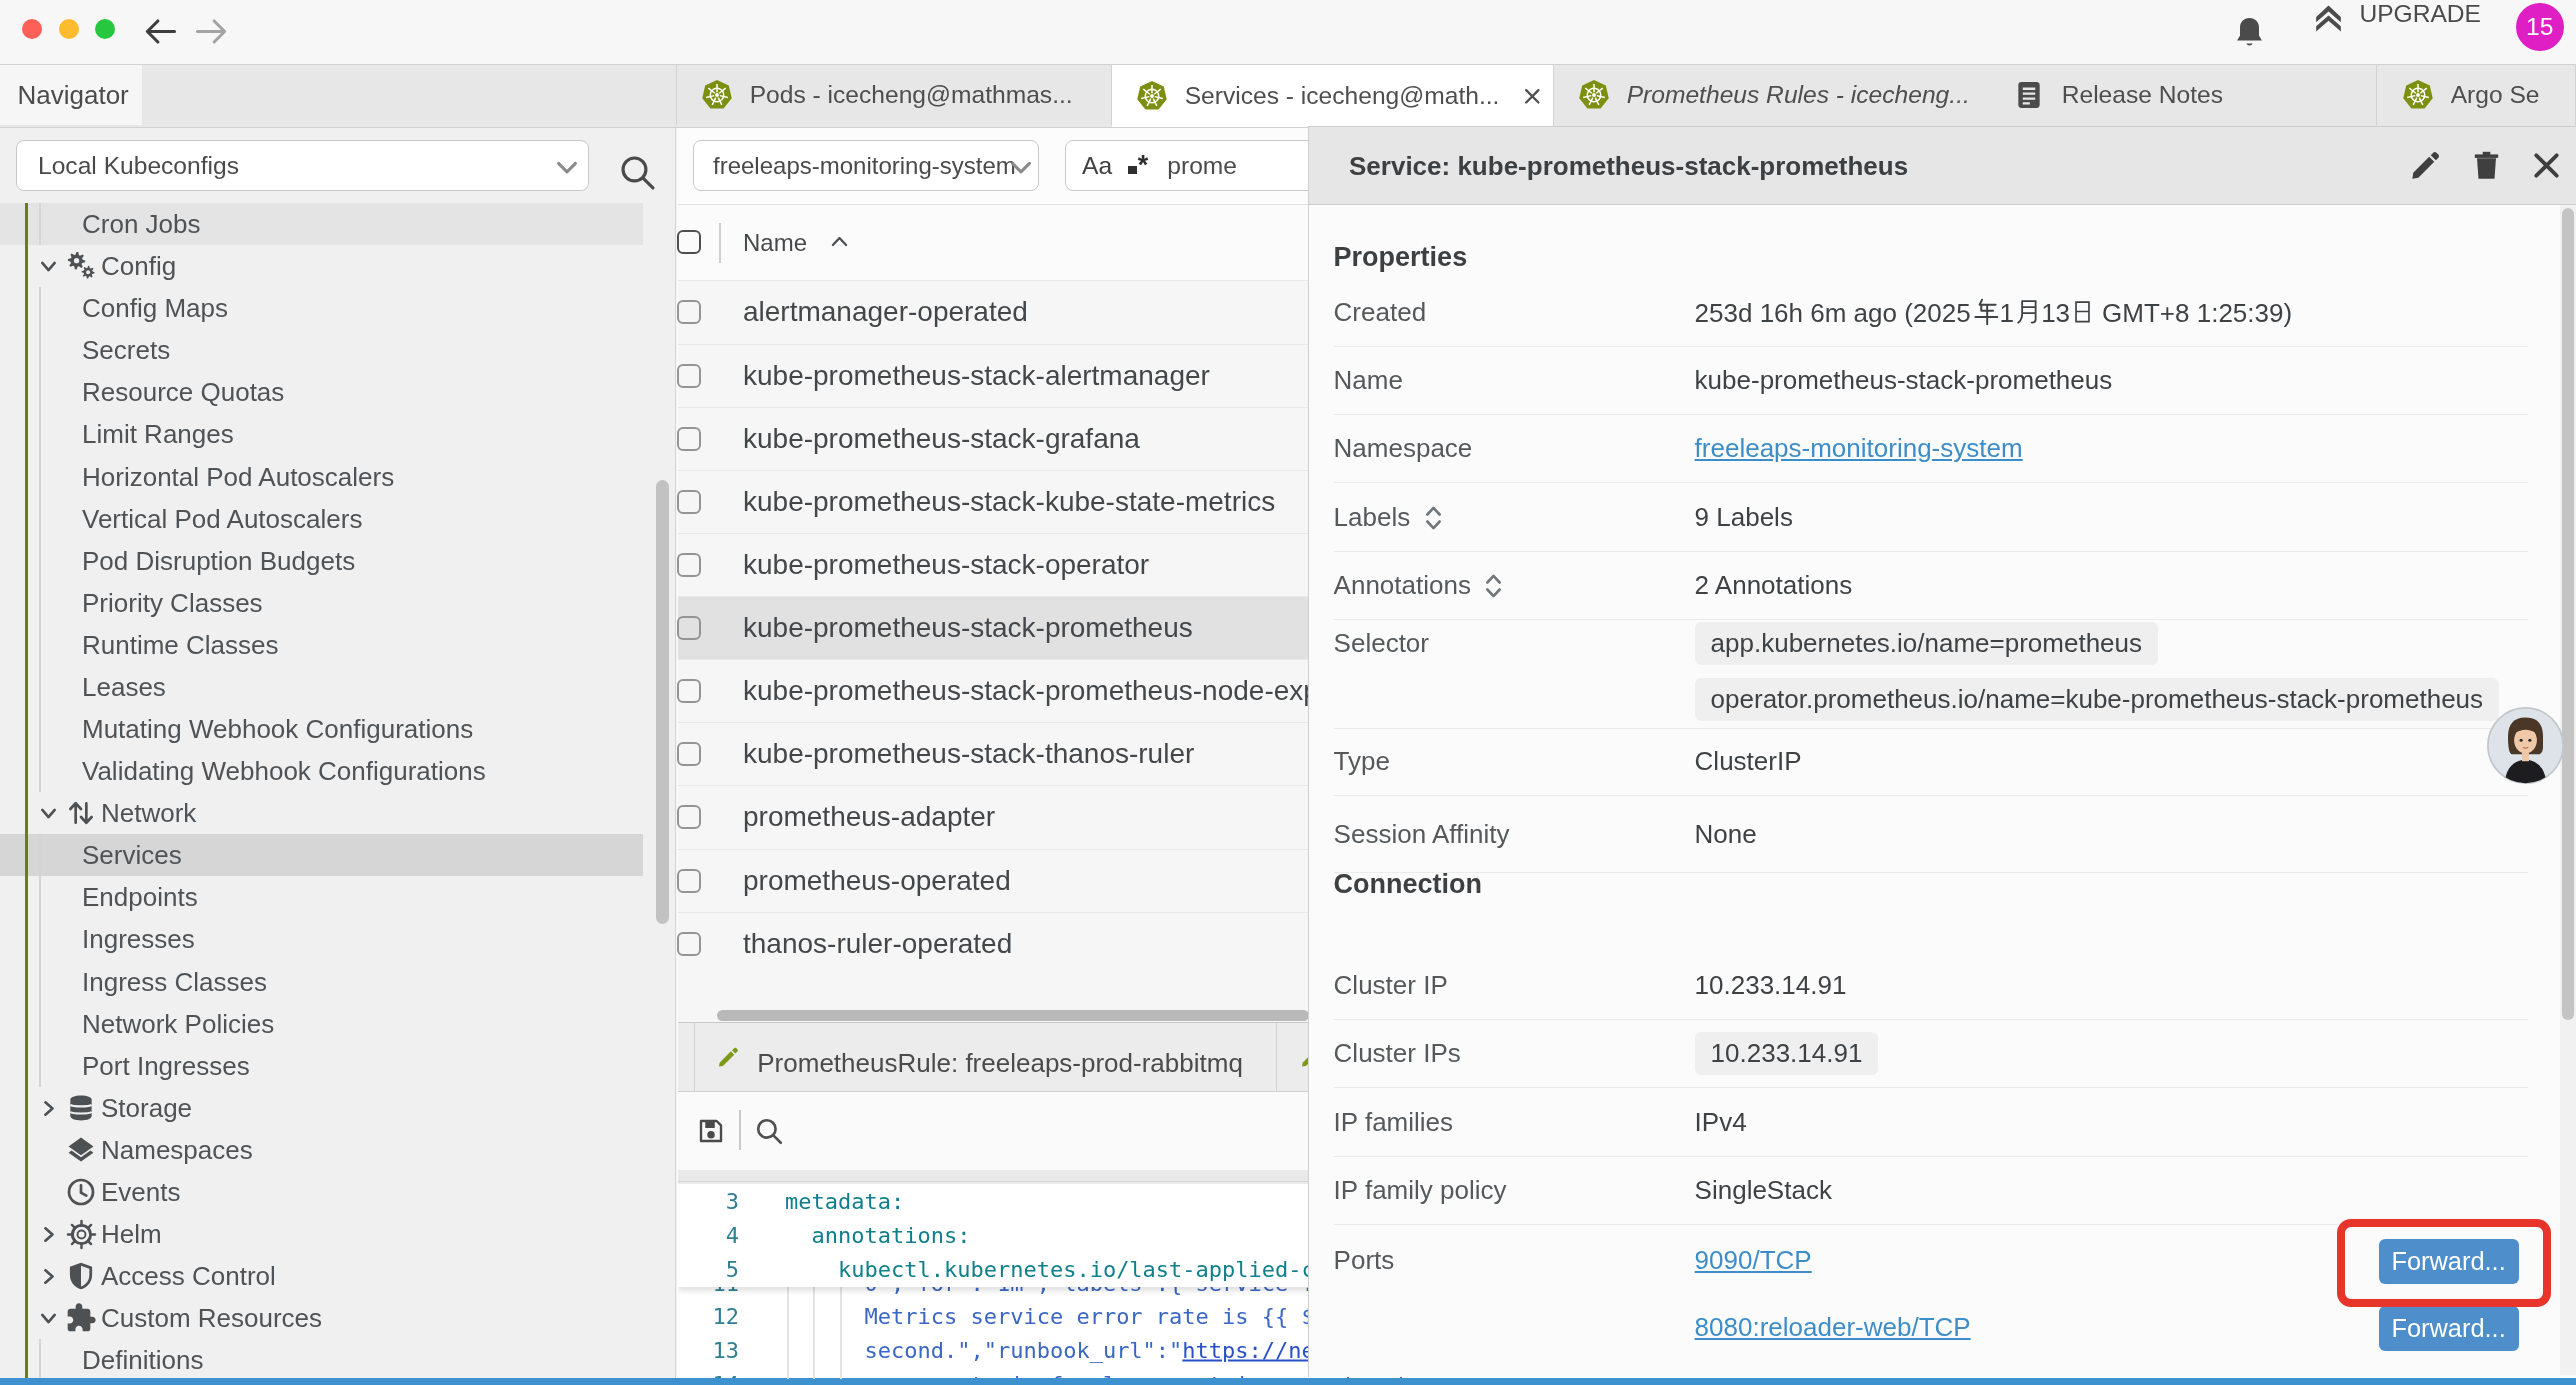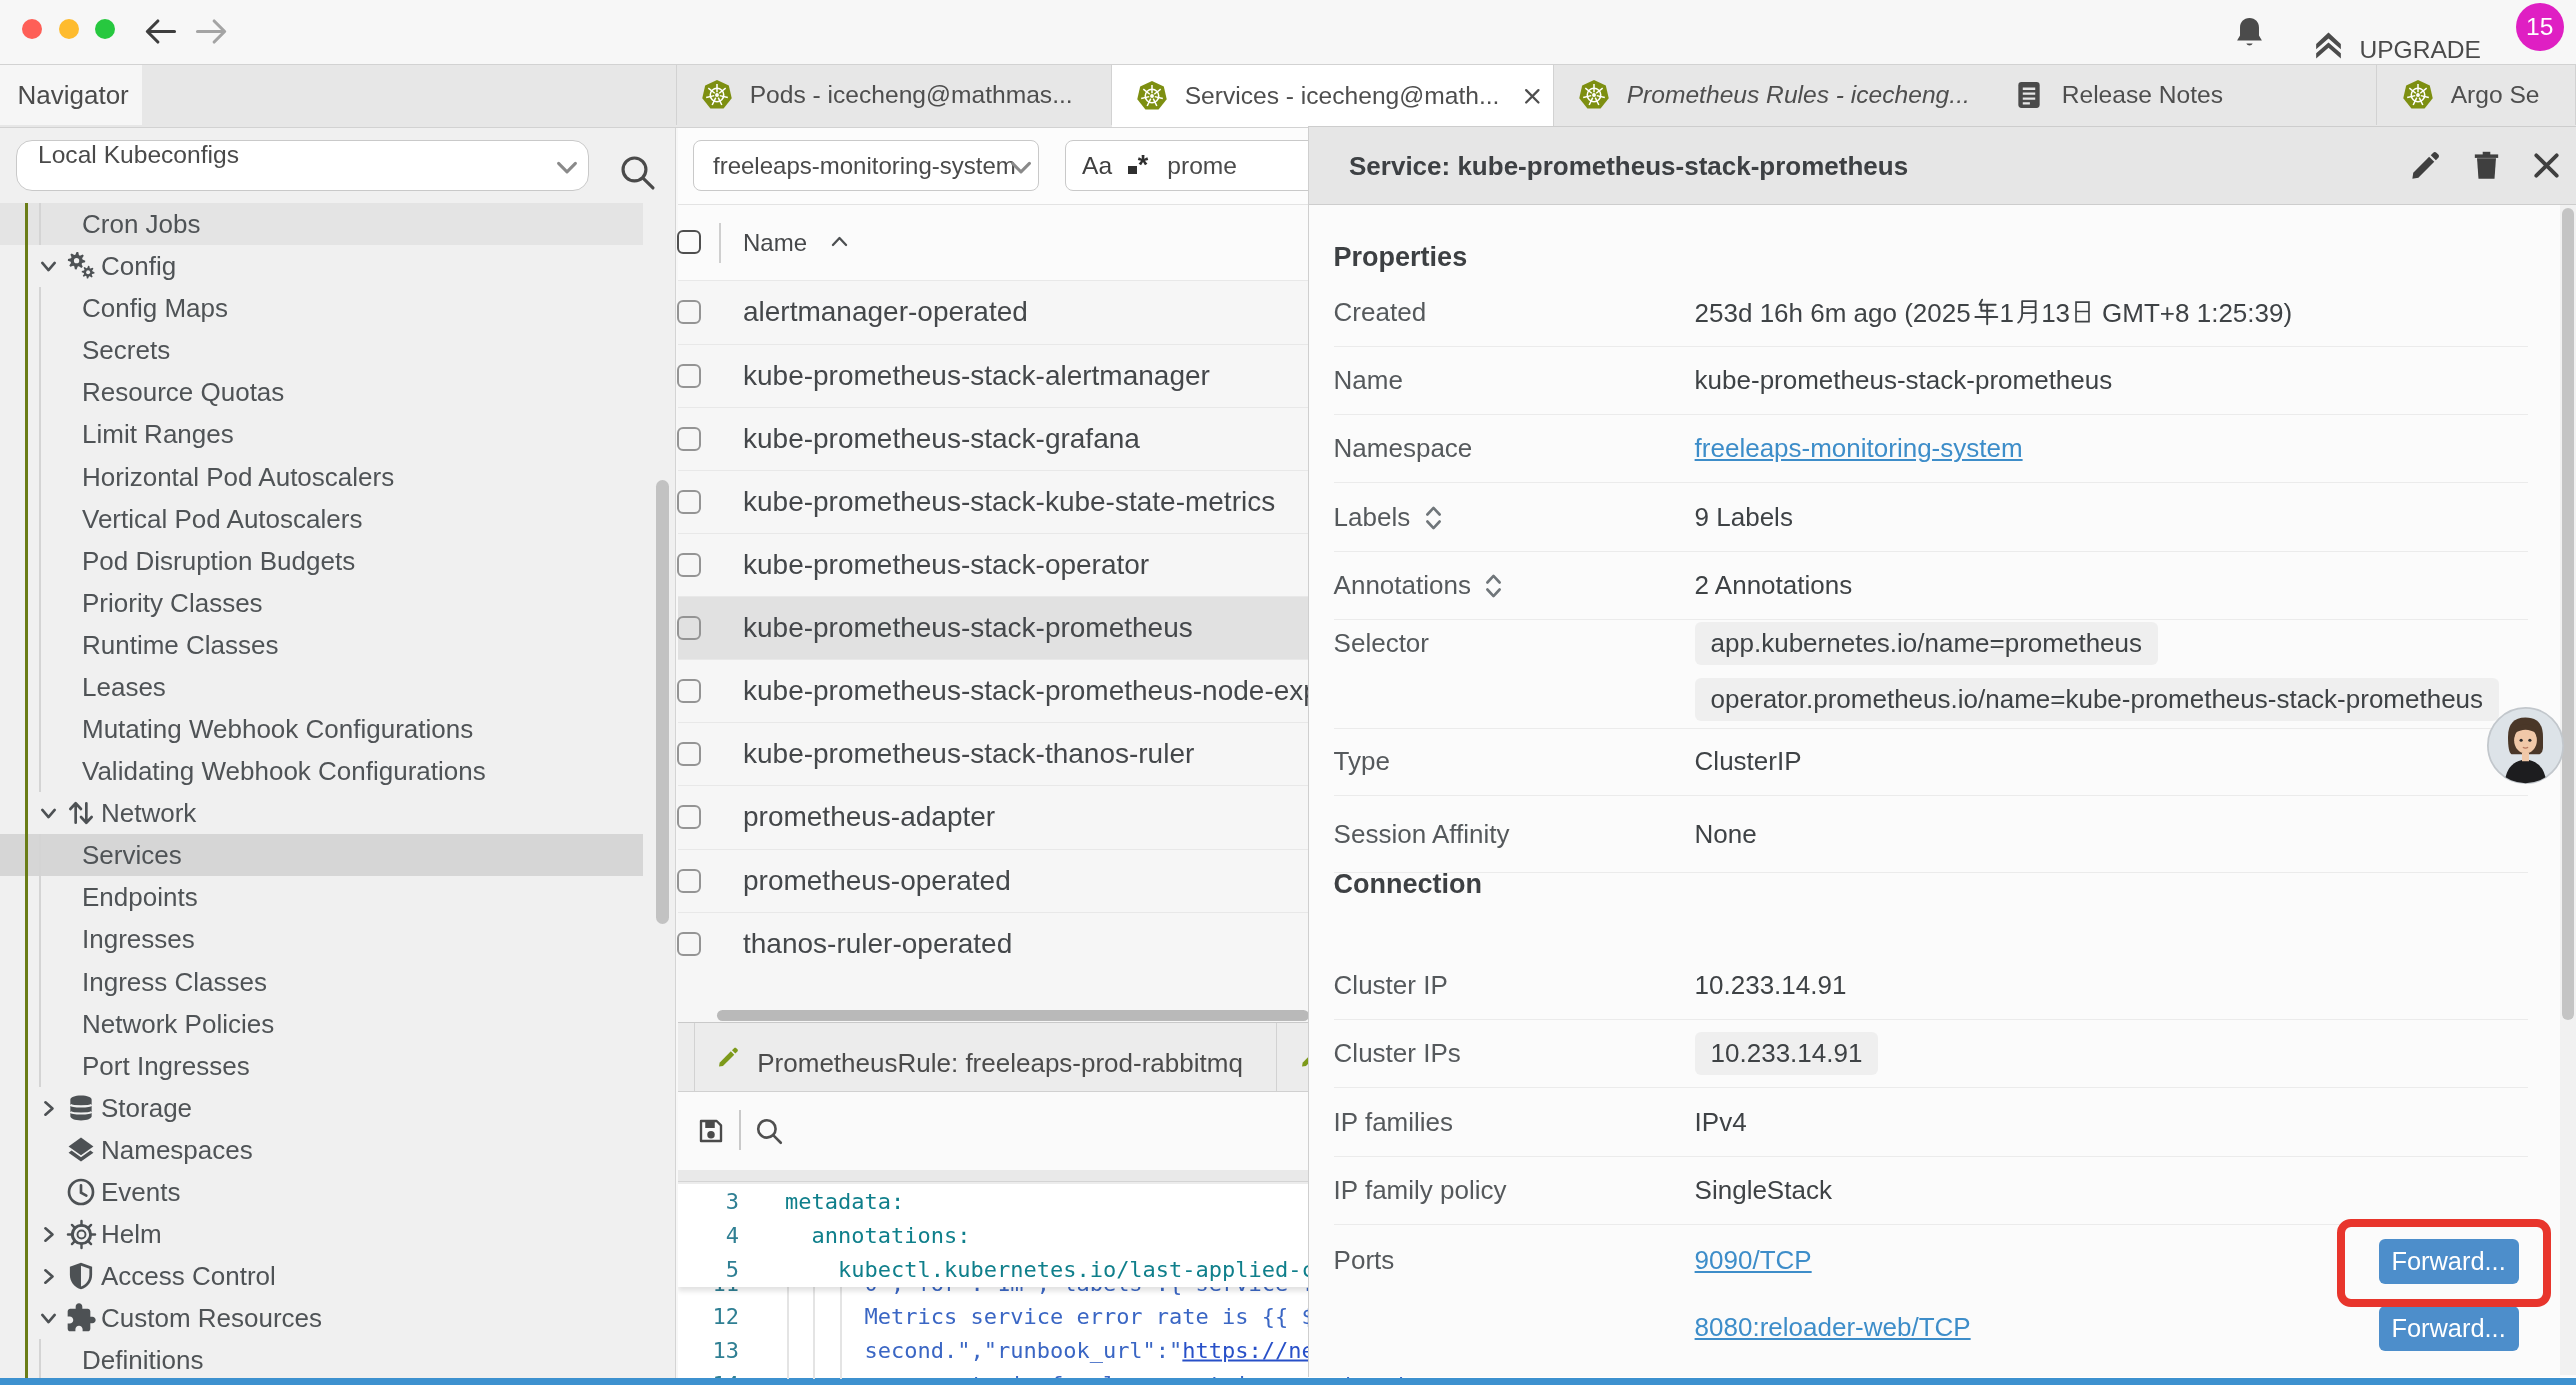--- a/index.html
+++ b/index.html
@@ -27,21 +27,21 @@
   .tab .k8s-icon, .tab .doc-icon { margin-left:24px; flex:0 0 auto; }
   .tab .tab-label { margin-left:16.7px; font-size:24.6px; color:#4e4e4e; white-space:nowrap; }
   .tab .tab-label.italic { font-style:italic; }
   .tab .tab-close { margin-left:21px; flex:0 0 auto; }
 
   
   #sidebar { left:0; top:128px; width:676px; height:1250px; background:#f0f0f0;
     border-right:1.8px solid #d4d4d4; overflow:hidden; }
   #sidebar-toolbar { position:absolute; left:0; top:0; width:100%; height:77px; }
   #kubeconfig-select { position:absolute; left:16px; top:12.3px; width:573px; height:51px;
-    background:#fff; border:1.8px solid #c9c9c9; border-radius:16px; display:flex; align-items:flex-start; }
+    background:#fff; border:1.8px solid #c9c9c9; border-radius:8px; display:flex; align-items:center; }
   #kubeconfig-select span { margin-left:21px; font-size:24.6px; color:#4a4a4a; }
   #sidebar-search { position:absolute; left:616px; top:23px; }
   #tree { position:absolute; left:0; top:75px; width:100%; height:1175px; }
   .tree-row { position:absolute; left:0; width:643px; height:42px; display:flex; align-items:center; }
   .tree-row.hover { background:#e4e4e4; width:643px; }
   .tree-row.selected { background:#d6d6d6; }
   .tree-row .chev { position:absolute; left:37px; }
   .tree-row .gicon { position:absolute; left:65px; width:32px; height:32px; }
   .tree-row .lbl { position:absolute; font-size:26px; color:#4f5356; white-space:nowrap; }
   .tree-row.group .lbl { left:101px; }
@@ -150,21 +150,21 @@
       </svg>
       <svg style="left:194px;" width="35" height="39" viewBox="0 0 40 44">
         <path d="M4 22 H34 M23 10 L35 22 L23 34" stroke="#a4a4a4" stroke-width="3.6" fill="none" stroke-linecap="round" stroke-linejoin="round"></path>
       </svg>
     </div>
     <div id="top-right">
       <svg class="abs" style="right:309px; top:13px;" width="35" height="39" viewBox="0 0 24 26">
         <path d="M12 3 C8 3 5.5 6 5.5 9.5 L5.5 15 L3.5 18.5 L20.5 18.5 L18.5 15 L18.5 9.5 C18.5 6 16 3 12 3 Z" fill="#4b4b4b"></path>
         <path d="M9.8 20.5 a2.4 2.4 0 0 0 4.4 0 Z" fill="#4b4b4b"></path>
       </svg>
-      <div class="abs" style="right:95px; top:0; height:64px; display:flex; align-items:flex-end;">
+      <div class="abs" style="right:95px; top:0; height:64px; display:flex; align-items:flex-start;">
         <svg width="37" height="37" viewBox="0 0 24 24">
           <path d="M4 11 L12 3.5 L20 11 L20 14.5 L12 7.5 L4 14.5 Z" fill="#4b4b4b"></path>
           <path d="M4 17 L12 10 L20 17 L20 20.5 L12 13.5 L4 20.5 Z" fill="#4b4b4b"></path>
         </svg>
         <span style="margin-left:12.3px; font-size:24.6px; color:#4b4b4b;">UPGRADE</span>
       </div>
       <div class="abs" style="right:12.3px; top:2.6px; width:48px; height:48px; border-radius:50%; background:#df1fc3;
         display:flex; align-items:center; justify-content:center;">
         <span style="color:#fff; font-size:24.6px;">15</span>
       </div>

